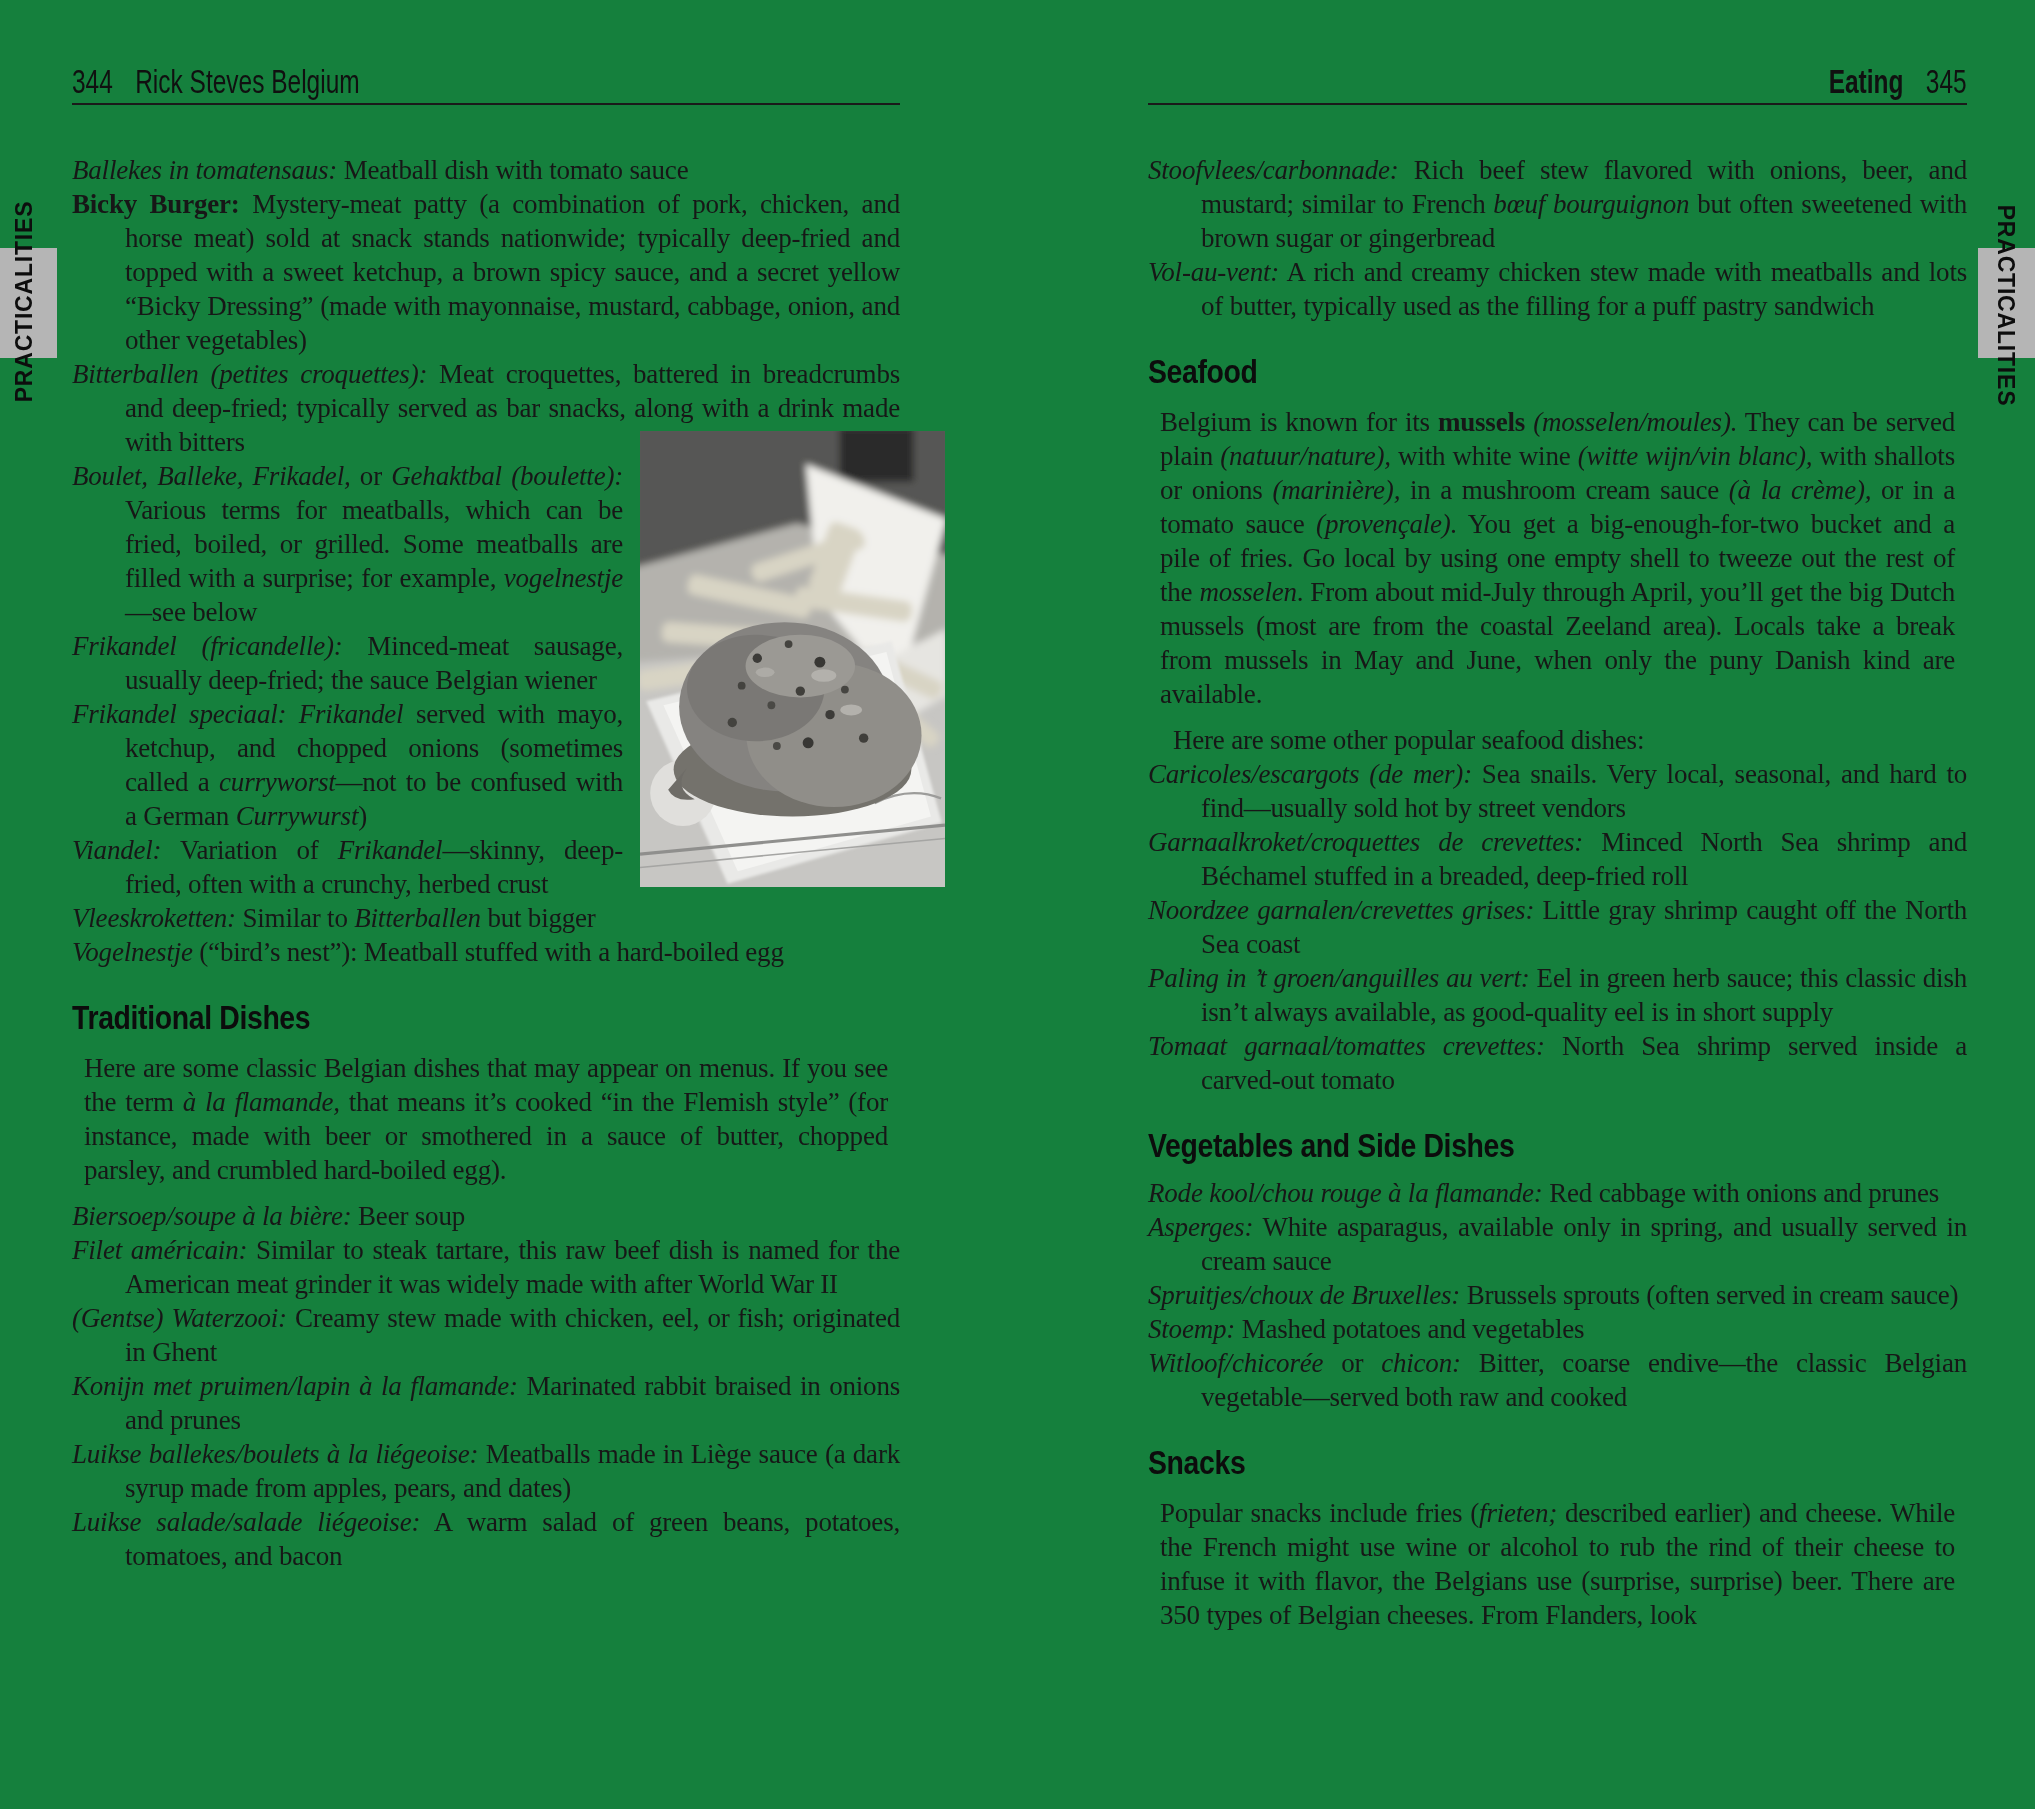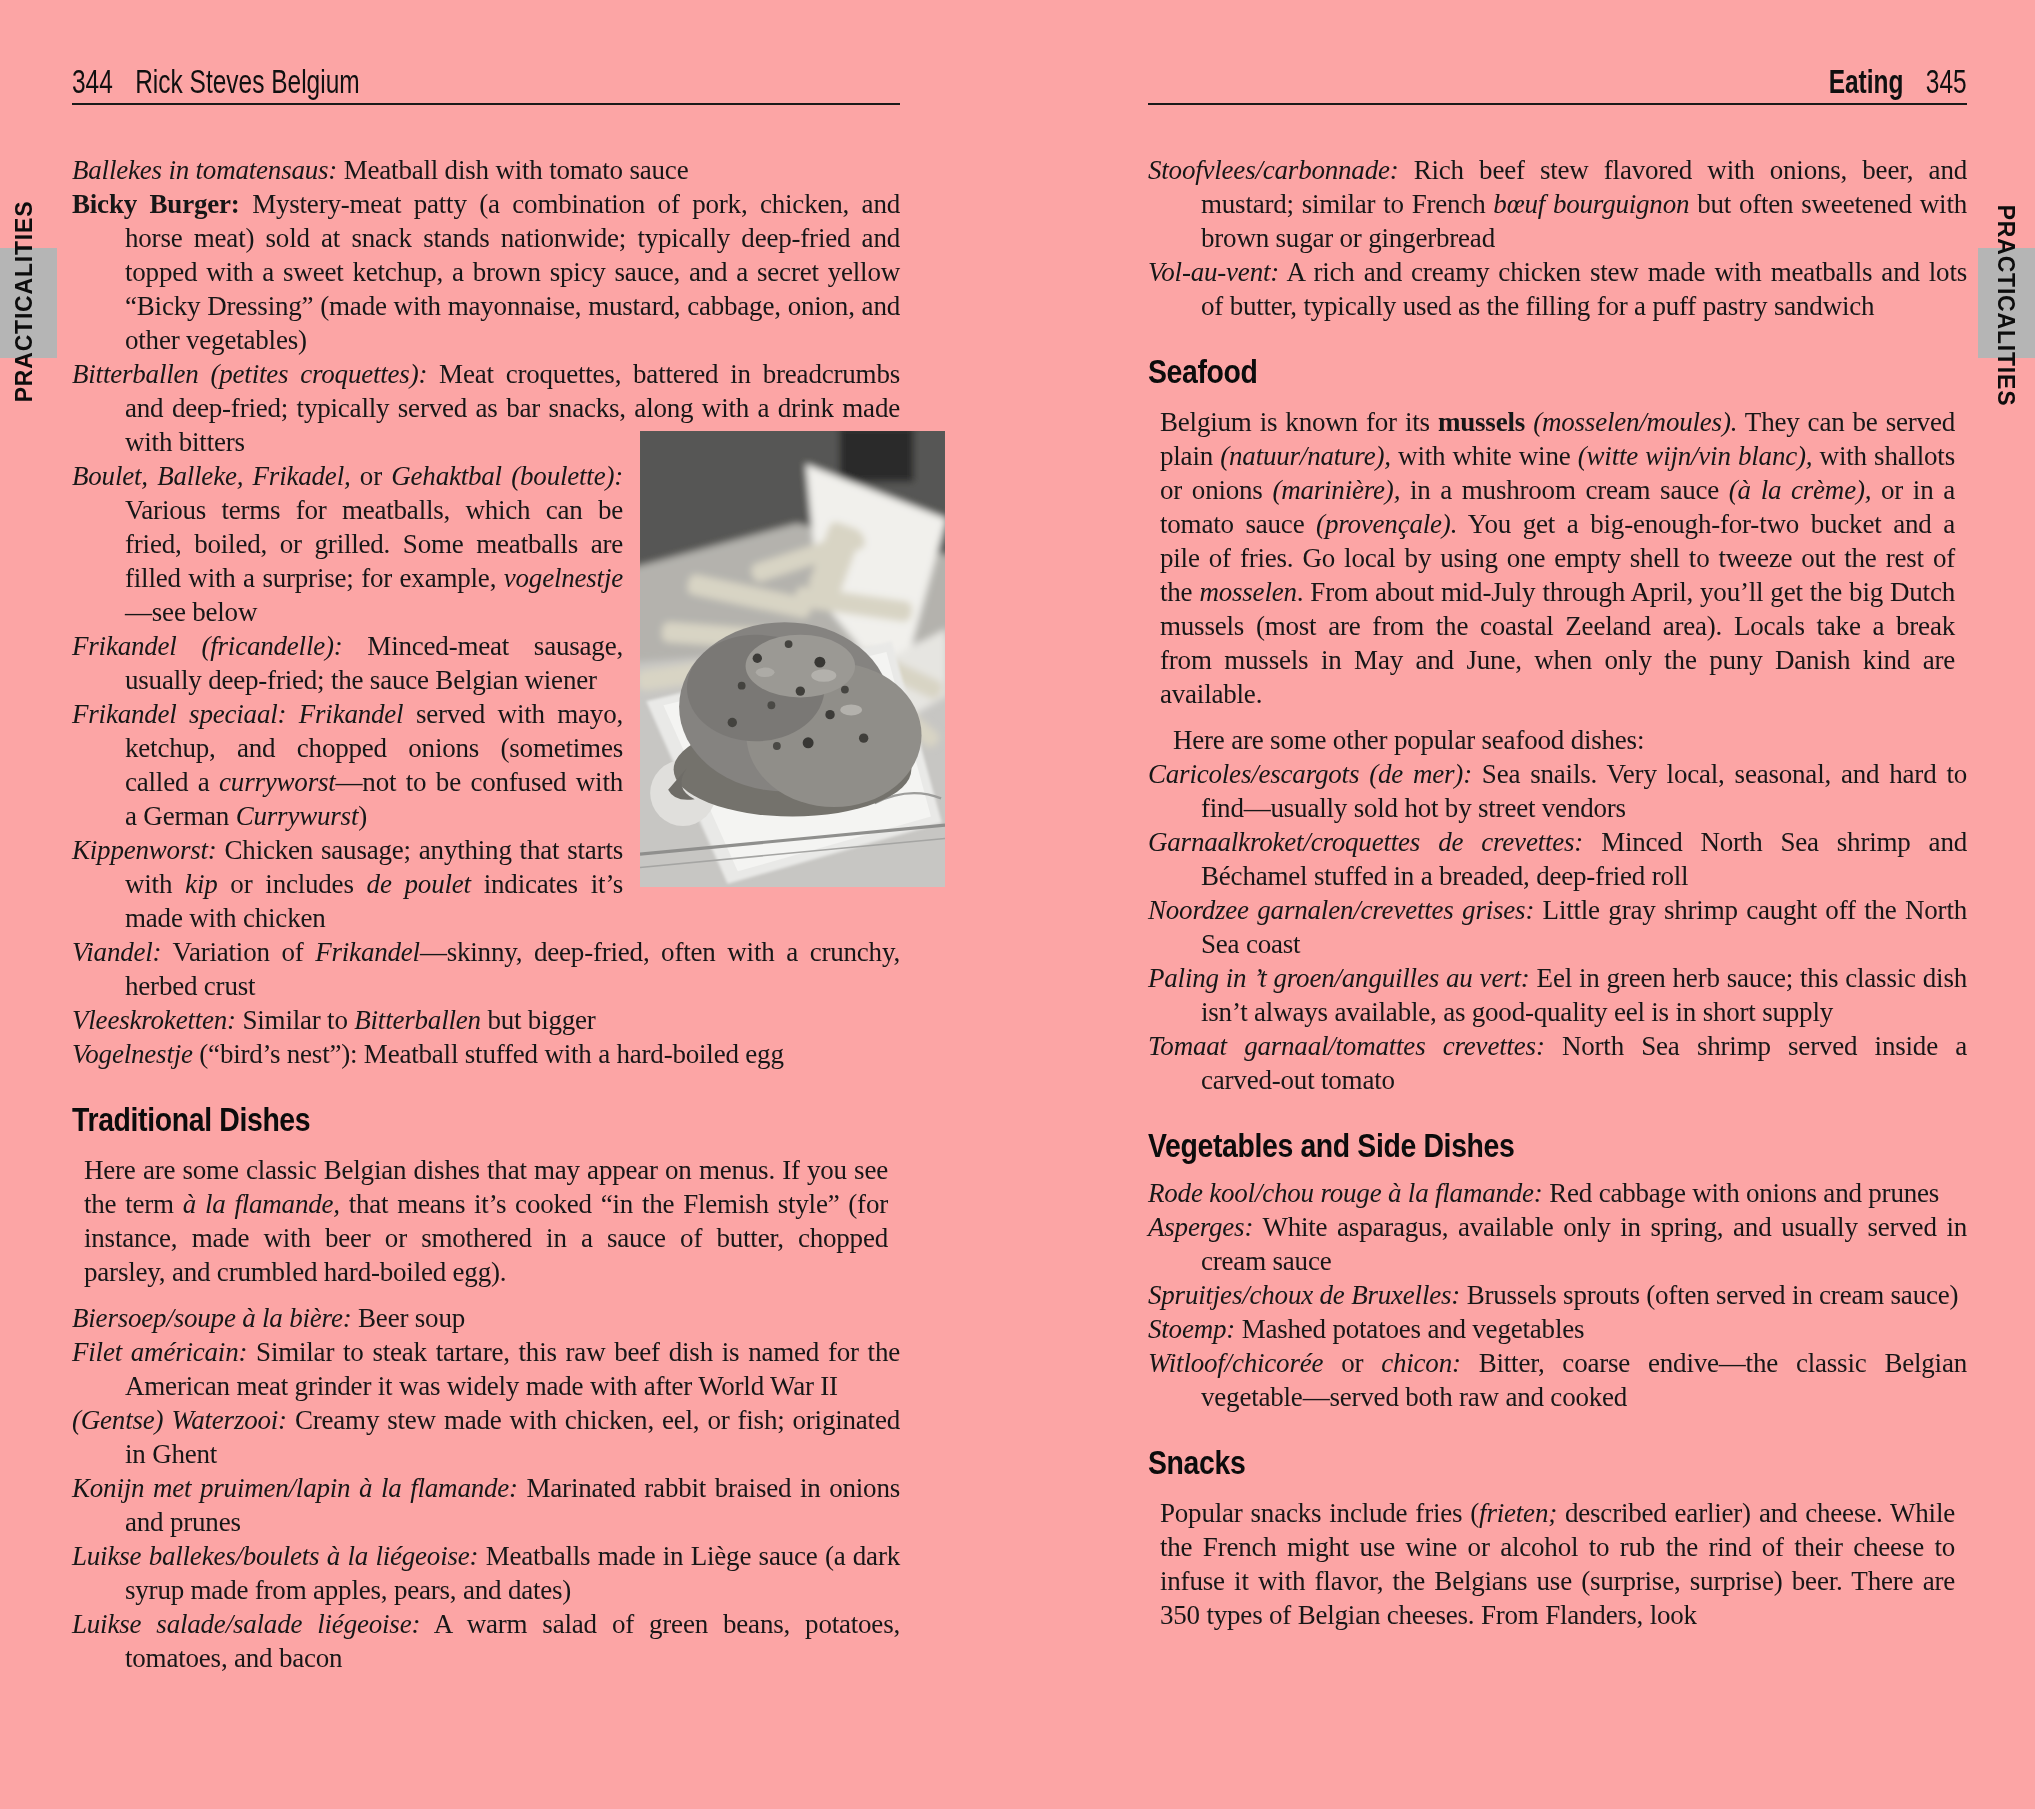--- a/index.html
+++ b/index.html
@@ -1,16 +1,16 @@
 <!DOCTYPE html>
 <html style="font-size:12.5px"><head>
 <meta charset="utf-8">
 <style>
   html,body{margin:0;padding:0;background:#ffffff;}
-  .sheet{position:relative;width:2035px;height:1809px;background:#fca5a5;overflow:hidden;
+  .sheet{position:relative;width:2035px;height:1809px;background:#15803d;overflow:hidden;
          font-family:"Liberation Serif",serif;color:#171717;}
 
   
   .runhead{position:absolute;top:63px;font-family:"Liberation Sans",sans-serif;
            font-size:34px;line-height:36px;white-space:nowrap;color:#101010;}
   .runhead-left{left:72px;transform:scaleX(0.72);transform-origin:0 50%;}
   .runhead-right{right:68px;transform:scaleX(0.72);transform-origin:100% 50%;}
   .rh-num{font-weight:400;}
   .rh-title{font-weight:400;margin-left:31px;}
   .rh-eating{font-weight:700;margin-right:31px;}
@@ -132,21 +132,20 @@
         <ellipse cx="235" cy="312" rx="16" ry="8" fill="#b3b1ac"></ellipse>
         <ellipse cx="160" cy="308" rx="12" ry="6" fill="#adaba6"></ellipse>
         <ellipse cx="270" cy="356" rx="14" ry="7" fill="#b3b1ac"></ellipse>
       </g>
       <path d="M60 430 q-18 26 10 40 q-26 4 -34 -12" fill="#6e6c67"></path>
     </svg>
   </span>
 <span class="seg-bi">Boulet, Balleke, Frikadel,</span><span class="seg-r"> or </span><span class="seg-bi">Gehaktbal</span><span class="seg-i"> (boulette):</span><span class="seg-r"> Various terms for meatballs, which can be fried, boiled, or grilled. Some meatballs are filled with a surprise; for example, </span><span class="seg-i">vogelnestje</span><span class="seg-r">—see below</span></div>
       <div class="entry"><span class="seg-bi">Frikandel</span><span class="seg-i"> (fricandelle):</span><span class="seg-r"> Minced-meat sausage, usually deep-fried; the sauce Belgian wiener</span></div>
       <div class="entry"><span class="seg-bi">Frikandel speciaal:</span><span class="seg-r"> </span><span class="seg-i">Frikandel</span><span class="seg-r"> served with mayo, ketchup, and chopped onions (sometimes called a </span><span class="seg-bi">curryworst</span><span class="seg-r">—not to be confused with a German </span><span class="seg-i">Currywurst</span><span class="seg-r">)</span></div>
-      <div class="entry"><span class="seg-bi">Kippenworst:</span><span class="seg-r"> Chicken sausage; anything that starts with </span><span class="seg-i">kip</span><span class="seg-r"> or includes </span><span class="seg-i">de poulet</span><span class="seg-r"> indicates it’s made with chicken</span></div>
       <div class="entry"><span class="seg-bi">Viandel:</span><span class="seg-r"> Variation of </span><span class="seg-i">Frikandel</span><span class="seg-r">—skinny, deep-fried, often with a crunchy, herbed crust</span></div>
       <div class="entry"><span class="seg-bi">Vleeskroketten:</span><span class="seg-r"> Similar to </span><span class="seg-i">Bitterballen</span><span class="seg-r"> but bigger</span></div>
       <div class="entry"><span class="seg-bi">Vogelnestje</span><span class="seg-r"> (“bird’s nest”): Meatball stuffed with a hard-boiled egg</span></div>
       <div class="heading"><span class="heading-text">Traditional Dishes</span></div>
       <div class="para"><span class="seg-r">Here are some classic Belgian dishes that may appear on menus. If you see the term </span><span class="seg-i">à la flamande,</span><span class="seg-r"> that means it’s cooked “in the Flemish style” (for instance, made with beer or smothered in a sauce of butter, chopped parsley, and crumbled hard-boiled egg).</span></div>
       <div class="entry"><span class="seg-bi">Biersoep/soupe à la bière:</span><span class="seg-r"> Beer soup</span></div>
       <div class="entry"><span class="seg-bi">Filet américain:</span><span class="seg-r"> Similar to steak tartare, this raw beef dish is named for the American meat grinder it was widely made with after World War II</span></div>
       <div class="entry"><span class="seg-bi">(Gentse) Waterzooi:</span><span class="seg-r"> Creamy stew made with chicken, eel, or fish; originated in Ghent</span></div>
       <div class="entry"><span class="seg-bi">Konijn met pruimen/lapin à la flamande:</span><span class="seg-r"> Marinated rabbit braised in onions and prunes</span></div>
       <div class="entry"><span class="seg-bi">Luikse ballekes/boulets à la liégeoise:</span><span class="seg-r"> Meatballs made in Liège sauce (a dark syrup made from apples, pears, and dates)</span></div>

